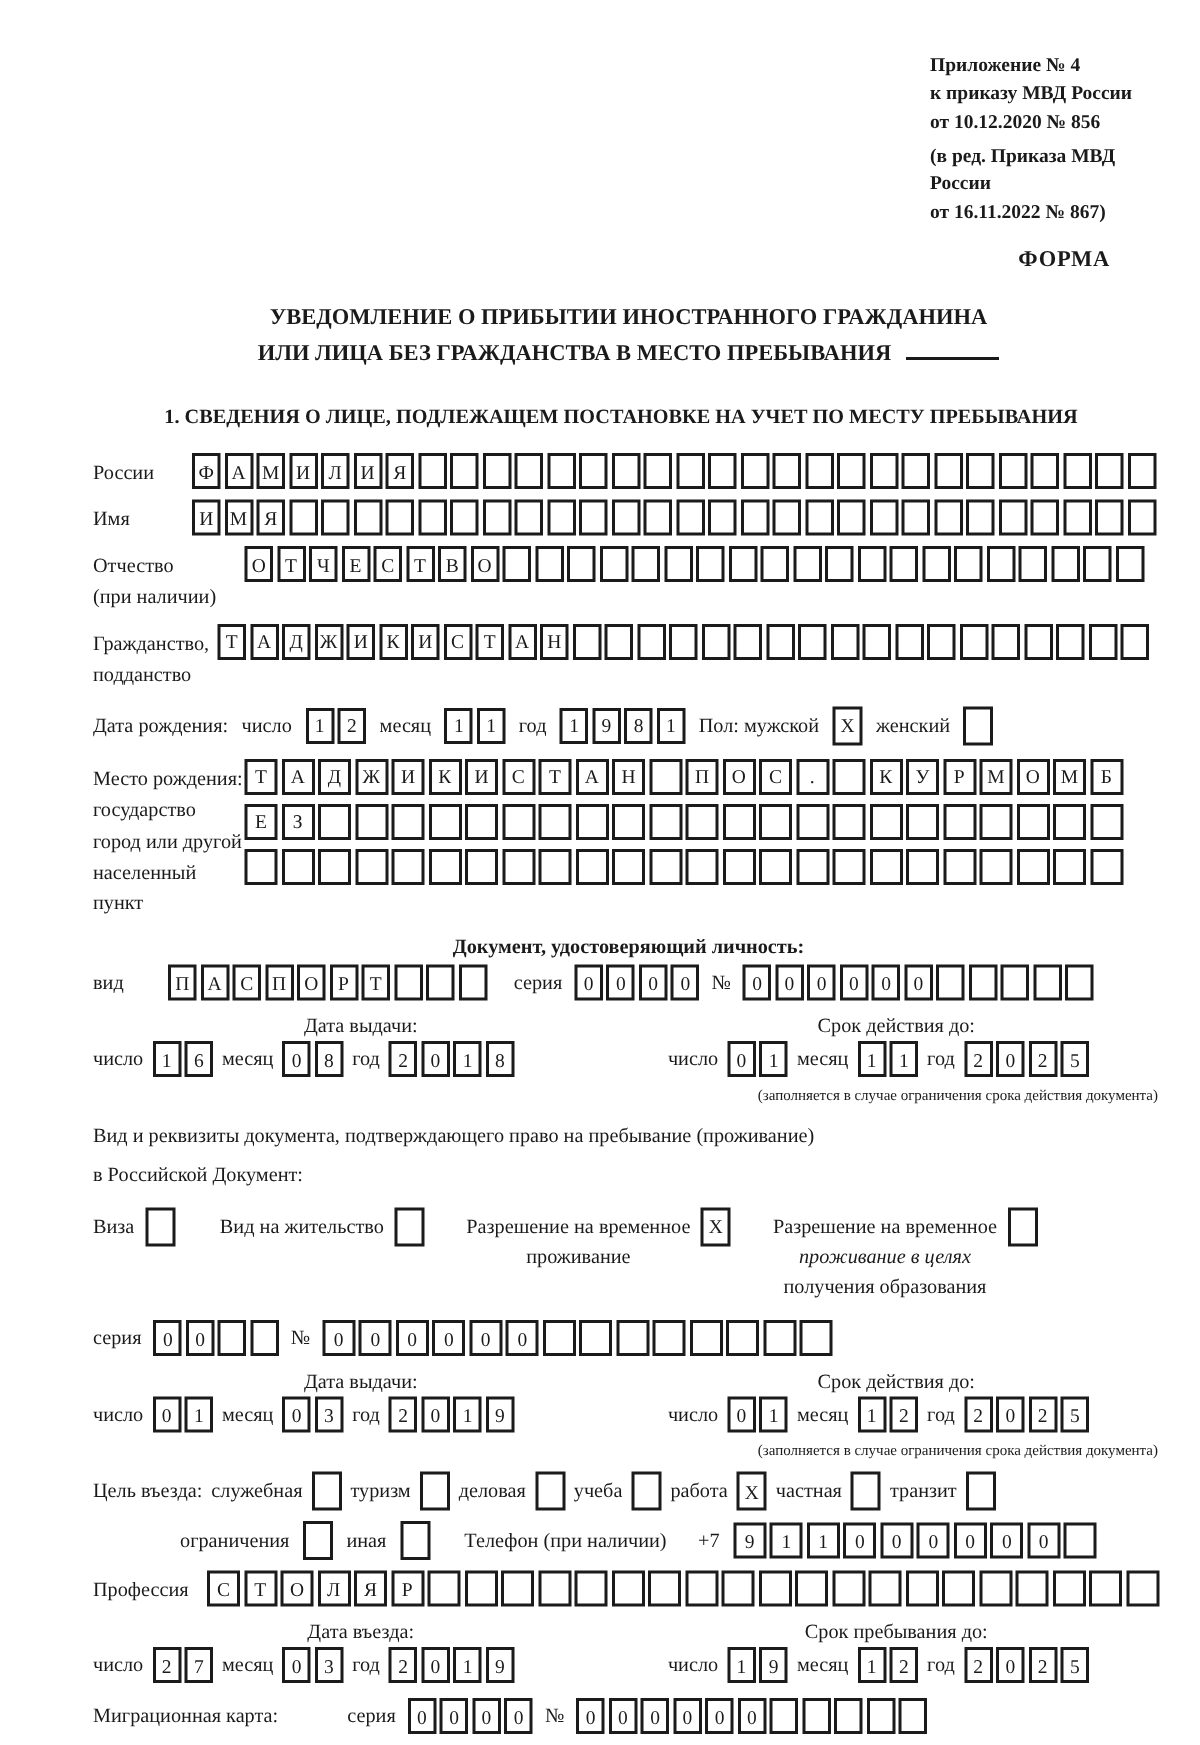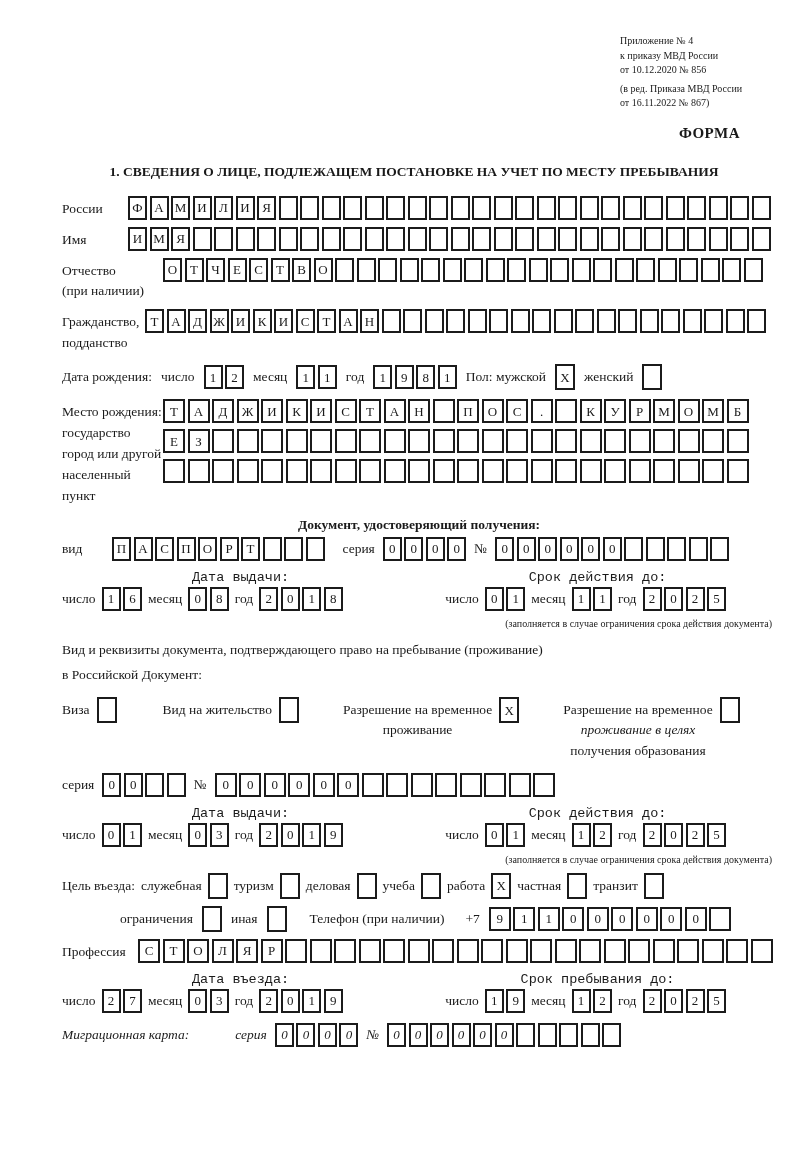--- a/index.html
+++ b/index.html
@@ -4,21 +4,21 @@
 <style>
   html,body{margin:0;padding:0;}
   body{
     width:800px;height:1163px;background:#ffffff;color:#1a1a1a;
     font-family:"Liberation Serif","DejaVu Serif",serif;
     font-size:13.5px;overflow:hidden;
   }
   .page{padding:34px 24px 0 62px;position:relative;}
 
   
-  .appendix{margin-left:558px;line-height:1.45;font-size:10px;}
+  .appendix{margin-left:558px;line-height:1.45;font-size:13px;font-weight:bold;}
   .appendix .gap{height:4px;}
   .forma{font-weight:bold;text-align:right;margin:14px 36px 0 0;font-size:15px;letter-spacing:.5px;}
 
   
   .title{text-align:center;font-weight:bold;font-size:15px;line-height:1.6;margin-top:18px;}
   .blank-line{display:inline-block;width:62px;border-bottom:2px solid #1a1a1a;margin-left:10px;}
   .sec-head{font-weight:bold;font-size:13.5px;margin-top:22px;margin-left:-10px;text-align:center;}
 
   
   .strip{display:inline-flex;gap:2.5px;vertical-align:middle;}
@@ -32,44 +32,48 @@
 
   .frow{display:flex;align-items:flex-start;margin-top:7px;}
   .lbl{line-height:1.55;padding-top:3px;flex:0 0 auto;}
   .lbl .line{display:block;}
   .stack{display:flex;flex-direction:column;gap:6px;}
 
   .inline{display:flex;align-items:center;gap:7px;flex-wrap:nowrap;}
   .doc-head{text-align:center;font-weight:bold;margin-top:10px;}
 
   .dhead{display:flex;margin-top:9px;}
-  .dhead .h{flex:1;text-align:center;font-family:Liberation Mono, monospace;}
+  .dhead .h{flex:1;text-align:center;}
   .dfields{display:flex;justify-content:space-between;padding-right:50px;margin-top:2px;}
   .dgroup{display:flex;align-items:center;gap:6px;}
   .note{text-align:right;font-size:10px;padding-right:4px;margin-top:7px;}
 
   .opt{display:flex;align-items:flex-start;gap:7px;}
   .opt .olbl{text-align:center;line-height:1.5;padding-top:3px;}
-  .opts{display:flex;align-items:flex-start;gap:32px;margin-top:9px;}
+  .opts{display:flex;align-items:flex-start;gap:16px;margin-top:9px;}
 </style>
 </head>
 <body>
 
 <div class="page">
 
   <div class="appendix">
     <div>Приложение № 4</div>
     <div>к приказу МВД России</div>
     <div>от 10.12.2020 № 856</div>
     <div class="gap"></div>
     <div>(в ред. Приказа МВД России</div>
     <div>от 16.11.2022 № 867)</div>
   </div>
   <div class="forma">ФОРМА</div>
 
+  <div class="title">
+    <div>УВЕДОМЛЕНИЕ О ПРИБЫТИИ ИНОСТРАННОГО ГРАЖДАНИНА</div>
+    <div><span>ИЛИ ЛИЦА БЕЗ ГРАЖДАНСТВА В МЕСТО ПРЕБЫВАНИЯ</span><span class="blank-line"></span></div>
+  </div>
 
   <div class="sec-head">1. СВЕДЕНИЯ О ЛИЦЕ, ПОДЛЕЖАЩЕМ ПОСТАНОВКЕ НА УЧЕТ ПО МЕСТУ ПРЕБЫВАНИЯ</div>
 
   <div class="frow" style="margin-top:16px;">
     <div class="lbl" style="width:66px;">России</div>
     <span class="strip">
         <span class="cell">Ф</span>
         <span class="cell">А</span>
         <span class="cell">М</span>
         <span class="cell">И</span>
@@ -324,21 +328,21 @@
           <span class="cell"></span>
           <span class="cell"></span>
           <span class="cell"></span>
           <span class="cell"></span>
           <span class="cell"></span>
           <span class="cell"></span>
         </span>
     </div>
   </div>
 
-  <div class="doc-head">Документ, удостоверяющий получения:</div>
+  <div class="doc-head">Документ, удостоверяющий личность:</div>
   <div class="frow inline" style="margin-top:4px;gap:8px;">
     <span style="width:42px;display:inline-block;">вид</span>
     <span class="strip">
         <span class="cell">П</span>
         <span class="cell">А</span>
         <span class="cell">С</span>
         <span class="cell">П</span>
         <span class="cell">О</span>
         <span class="cell">Р</span>
         <span class="cell">Т</span>
@@ -652,21 +656,21 @@
       <span>год</span>
       <span class="strip">
           <span class="cell">2</span>
           <span class="cell">0</span>
           <span class="cell">2</span>
           <span class="cell">5</span>
         </span>
     </div>
   </div>
 
-  <div class="frow inline" style="margin-top:10px;gap:8px;font-style:italic;">
+  <div class="frow inline" style="margin-top:10px;gap:8px;">
     <span>Миграционная карта:</span>
     <span style="margin-left:38px;">серия</span>
     <span class="strip">
         <span class="cell">0</span>
         <span class="cell">0</span>
         <span class="cell">0</span>
         <span class="cell">0</span>
       </span>
     <span>№</span>
     <span class="strip">

